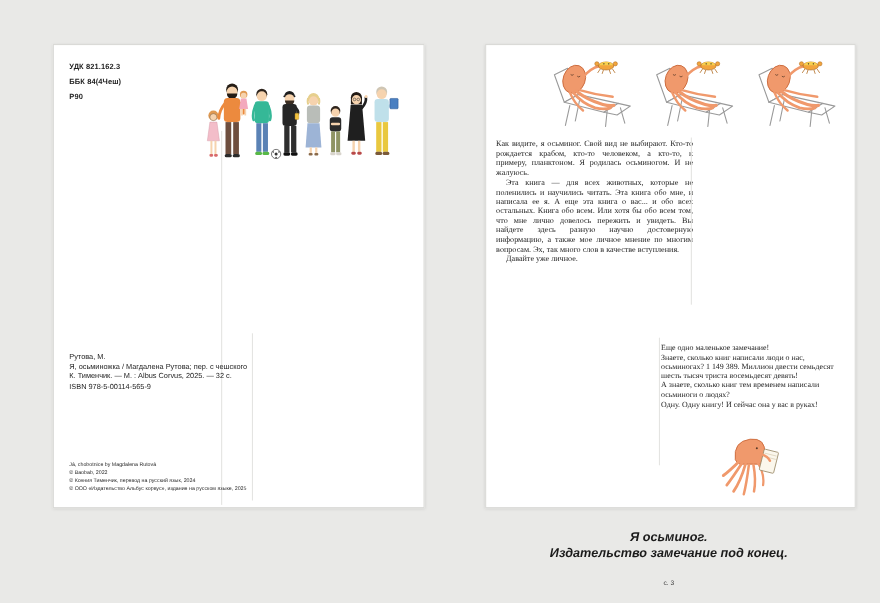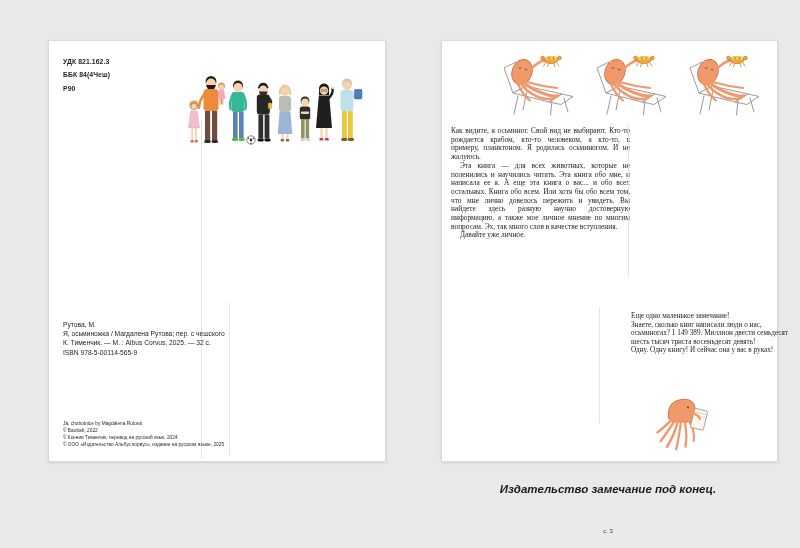--- a/index.html
+++ b/index.html
@@ -27,21 +27,21 @@
   
   .udk{left:14px;top:14px;font-family:"Liberation Sans",sans-serif;font-size:6.8px;font-weight:700;line-height:1.95;letter-spacing:.1px;}
   .dedication{left:152px;top:111px;width:174px;font-size:7.4px;line-height:9px;text-align:justify;}
   .biblio{left:14px;top:279px;width:200px;font-family:"Liberation Sans",sans-serif;font-size:6.7px;line-height:9.2px;}
   .copyright{left:14px;top:379px;width:220px;font-family:"Liberation Sans",sans-serif;font-size:4.8px;line-height:7px;color:#2a2a2a;}
 
   
   .maintext{left:9px;top:86px;width:179px;font-size:7.4px;line-height:8.7px;text-align:justify;}
   .maintext p{margin:0;}
   .maintext p + p{text-indent:9px;}
-  .note{left:159px;top:271px;width:163px;font-size:7.2px;line-height:8.6px;padding-left:30px;}
+  .note{left:159px;top:271px;width:163px;font-size:7.2px;line-height:8.6px;}
   .note p{margin:0;}
 
   .family-illu{left:136px;top:15px;width:180px;height:92px;}
   .trio-illu{left:52px;top:11px;width:274px;height:72px;}
   .mini-octo{left:212px;top:350px;width:66px;height:64px;}
 
   
   .footer-caption{
     position:absolute;left:430px;top:483px;width:356px;
     text-align:center;
@@ -241,20 +241,21 @@
       <p>Эта книга — для всех животных, которые не поленились и научились читать. Эта книга обо мне, и написала ее я. А еще эта книга о вас... и обо всех остальных. Книга обо всем. Или хотя бы обо всем том, что мне лично довелось пережить и увидеть. Вы найдете здесь разную научно достоверную информацию, а также мое личное мнение по многим вопросам. Эх, так много слов в качестве вступления.</p>
       <p>Давайте уже личное.</p>
     </div>
 
     <div class="guide" style="left:186px;top:84px;height:152px;"></div>
     <div class="guide" style="left:157px;top:266px;height:116px;"></div>
 
     <div class="abs note">
       <p>Еще одно маленькое замечание!</p>
       <p>Знаете, сколько книг написали люди о нас, осьминогах? 1 149 389. Миллион двести семьдесят шесть тысяч триста восемьдесят девять!</p>
+      <p>А знаете, сколько книг тем временем написали осьминоги о людях?</p>
       <p>Одну. Одну книгу! И сейчас она у вас в руках!</p>
     </div>
 
     <svg class="abs mini-octo" viewBox="0 0 64 62" aria-hidden="true">
       <g>
         <path d="M14 26 q-2 -16 13 -18 q14 -1.5 13 13 q-0.5 6 -4 9 l-18 0 q-3 -1.5 -4 -4 Z" fill="#f0996c" stroke="#cc6a3c" stroke-width="0.8"></path>
         <circle cx="33" cy="16" r="0.9" fill="#5a3a28"></circle>
         <path d="M18 27 q-9 9 -14.5 13" stroke="#f0996c" stroke-width="2.6" fill="none" stroke-linecap="round"></path>
         <path d="M20 29 q-8.5 13 -13.5 19.5" stroke="#f0996c" stroke-width="2.4" fill="none" stroke-linecap="round"></path>
         <path d="M23 30 q-4.5 15.5 -10.5 24" stroke="#f0996c" stroke-width="2.4" fill="none" stroke-linecap="round"></path>
@@ -264,17 +265,18 @@
         <g transform="rotate(14 44 28)">
           <rect x="37" y="18" width="13" height="19" rx="1" fill="#fbf7ec" stroke="#9a8a68" stroke-width="0.7"></rect>
           <path d="M38 21.5 h11 M38 24.5 h11" stroke="#d8cdb4" stroke-width="0.6"></path>
         </g>
         <path d="M36 21 q6.5 1.5 8.5 6" stroke="#f0996c" stroke-width="2.2" fill="none" stroke-linecap="round"></path>
       </g>
     </svg>
   </div>
 
   <div class="footer-caption">
+    <div>Я осьминог.</div>
     <div>Издательство замечание под конец.</div>
   </div>
   <div class="page-num">с. 3</div>
 
 </div>
 
 </body></html>

